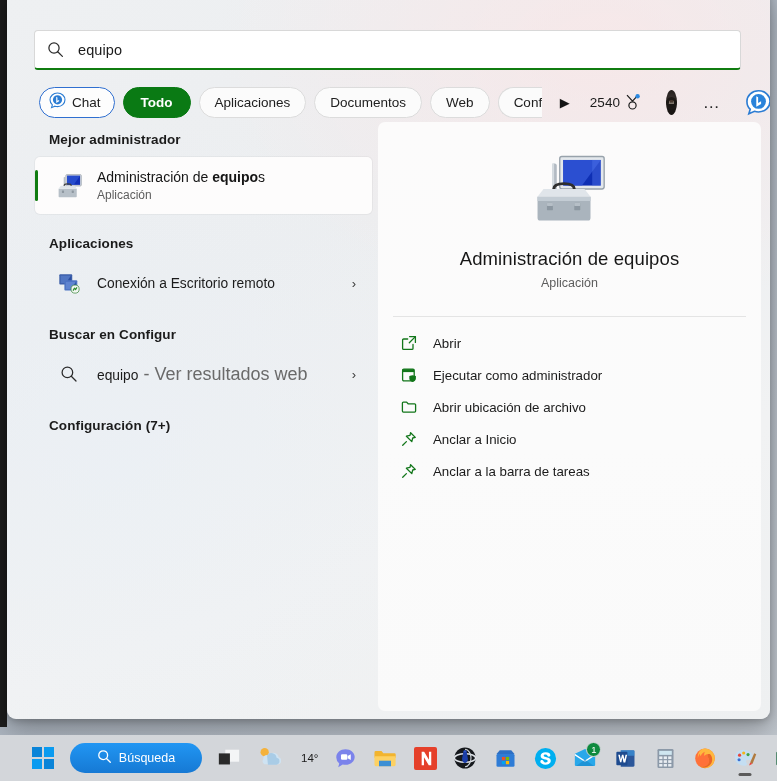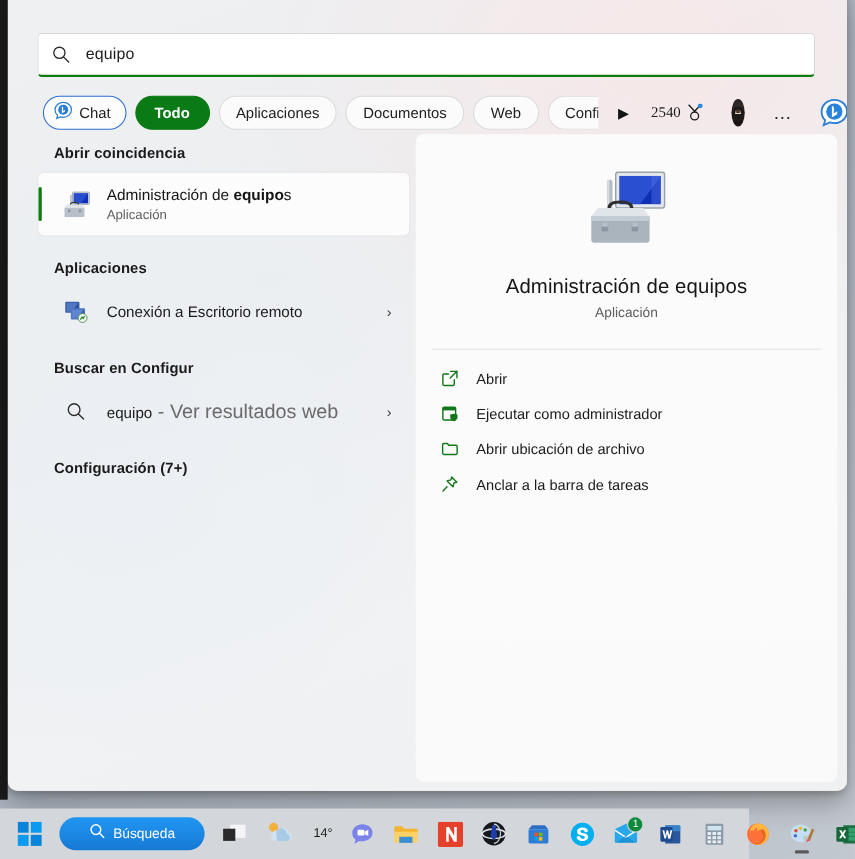--- a/index.html
+++ b/index.html
@@ -111,21 +111,20 @@
     color: #141414;
     line-height: 1;
   }
   #rewards {
     margin-left: 12px;
     display: inline-flex;
     align-items: center;
     gap: 5px;
     font-size: 13.5px;
     color: #1b1b1b;
-    font-family: Liberation Serif, serif;
   }
   #avatar {
     margin-left: 18px;
     width: 25px; height: 25px;
     border-radius: 50%;
     background: radial-gradient(circle at 50% 34%, #3a3230 0%, #191513 70%);
     display: flex;
     align-items: center;
     justify-content: center;
     overflow: hidden;
@@ -232,25 +231,25 @@
   .action-row .al {
     margin-left: 14px;
     font-size: 13.3px;
     color: #1b1b1b;
   }
 
   
   #taskbar {
     position: absolute;
     left: 0; bottom: 0;
-    width: 681px; height: 46px;
+    width: 777px; height: 46px;
     background: #d3d6da;
     display: flex;
     align-items: center;
-    padding-left: 8px;
+    padding-left: 24px;
     gap: 2px;
   }
   .tb {
     width: 38px; height: 38px;
     display: flex;
     align-items: center;
     justify-content: center;
     border-radius: 5px;
     position: relative;
     flex: none;
@@ -380,21 +379,21 @@
       <svg width="27" height="27" viewBox="0 0 28 28">
         <path d="M14 1.8c6.6 0 12 4.9 12 11 0 6.1-5.4 11-12 11-1.5 0-2.9-.25-4.2-.7L4 25.6l1.4-4.6C3 19.1 2 16.2 2 12.8c0-6.1 5.4-11 12-11z" fill="#fff" stroke="#2b7cd3" stroke-width="1.7"></path>
         <circle cx="14" cy="12.9" r="7.7" fill="#2a83da"></circle>
         <path d="M11.7 7.4v11l5-2.9v-2.8l-3.1 1.7V8.6z" fill="#fff"></path>
       </svg>
     </span>
   </div>
 
   <div id="results-col">
 
-    <div class="section-head">Abrir coincidencia</div>
+    <div class="section-head">Mejor administrador</div>
 
     <div id="best-match-card">
       <span class="row-icon">
         <svg width="29" height="29" viewBox="0 0 32 32">
           <rect x="12" y="4" width="17" height="12.5" rx="1" fill="#d9dde2" stroke="#97a0a8" stroke-width=".8"></rect>
           <rect x="13.3" y="5.2" width="14.4" height="10.1" fill="#1230b8"></rect>
           <path d="M13.3 5.2h14.4l-7 10.1h-7.4z" fill="#2f55d4" opacity=".75"></path>
           <rect x="9.6" y="6.6" width="1.8" height="11" rx=".8" fill="#b9bfc6"></rect>
           <path d="M4 19.5h20v8.6a.9.9 0 0 1-.9.9H4.9a.9.9 0 0 1-.9-.9z" fill="#b7c0c8"></path>
           <path d="M4 19.5h20l-2.3-3.1H6.3z" fill="#dfe4e9"></path>
@@ -503,20 +502,29 @@
 
       <div class="action-row">
         <span class="ai">
           <svg width="16" height="16" viewBox="0 0 16 16">
             <path d="M1.4 4.1a1 1 0 0 1 1-1h3.2l1.5 1.7h6.5a1 1 0 0 1 1 1v6.3a1 1 0 0 1-1 1H2.4a1 1 0 0 1-1-1z" fill="none" stroke="#12761a" stroke-width="1.3" stroke-linejoin="round"></path>
           </svg>
         </span>
         <span class="al">Abrir ubicación de archivo</span>
       </div>
 
+      <div class="action-row">
+        <span class="ai">
+          <svg width="16" height="16" viewBox="0 0 16 16">
+            <path d="M9.6 1.7 14.3 6.4 11.7 7l-.9 3.6-5.4-5.4L9 4.3z" fill="none" stroke="#12761a" stroke-width="1.3" stroke-linejoin="round"></path>
+            <line x1="5.4" y1="10.6" x2="1.7" y2="14.3" stroke="#12761a" stroke-width="1.3" stroke-linecap="round"></line>
+          </svg>
+        </span>
+        <span class="al">Anclar a Inicio</span>
+      </div>
 
       <div class="action-row">
         <span class="ai">
           <svg width="16" height="16" viewBox="0 0 16 16">
             <path d="M9.6 1.7 14.3 6.4 11.7 7l-.9 3.6-5.4-5.4L9 4.3z" fill="none" stroke="#12761a" stroke-width="1.3" stroke-linejoin="round"></path>
             <line x1="5.4" y1="10.6" x2="1.7" y2="14.3" stroke="#12761a" stroke-width="1.3" stroke-linecap="round"></line>
           </svg>
         </span>
         <span class="al">Anclar a la barra de tareas</span>
       </div>

